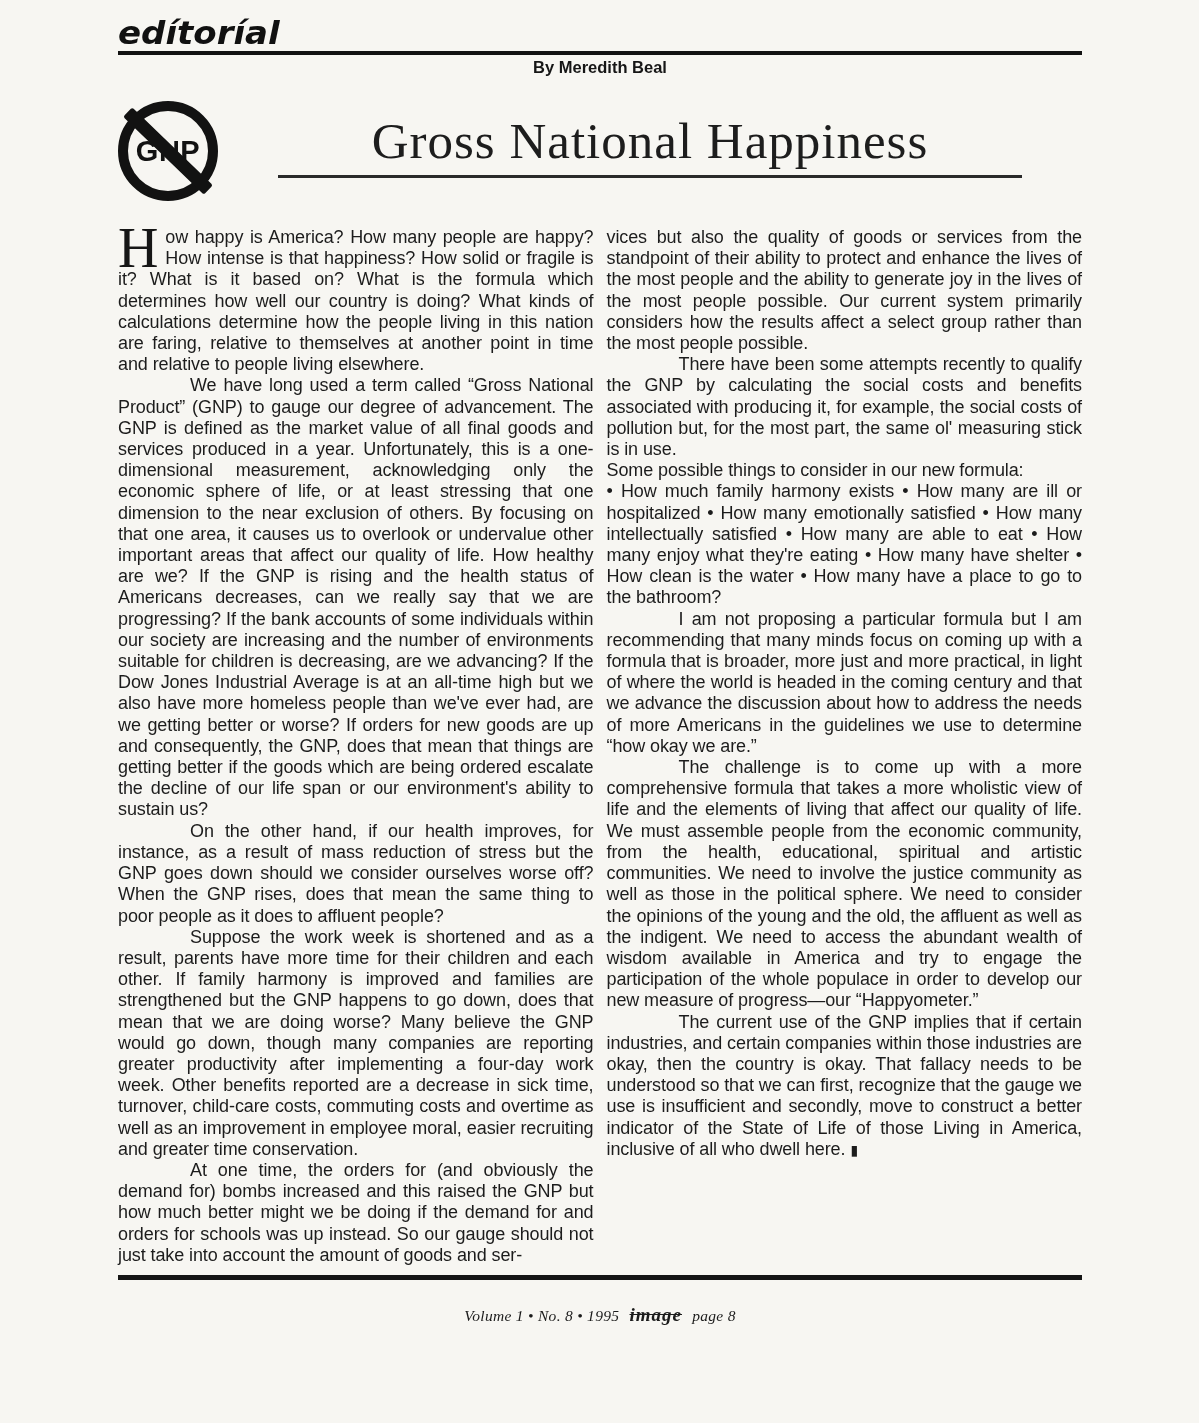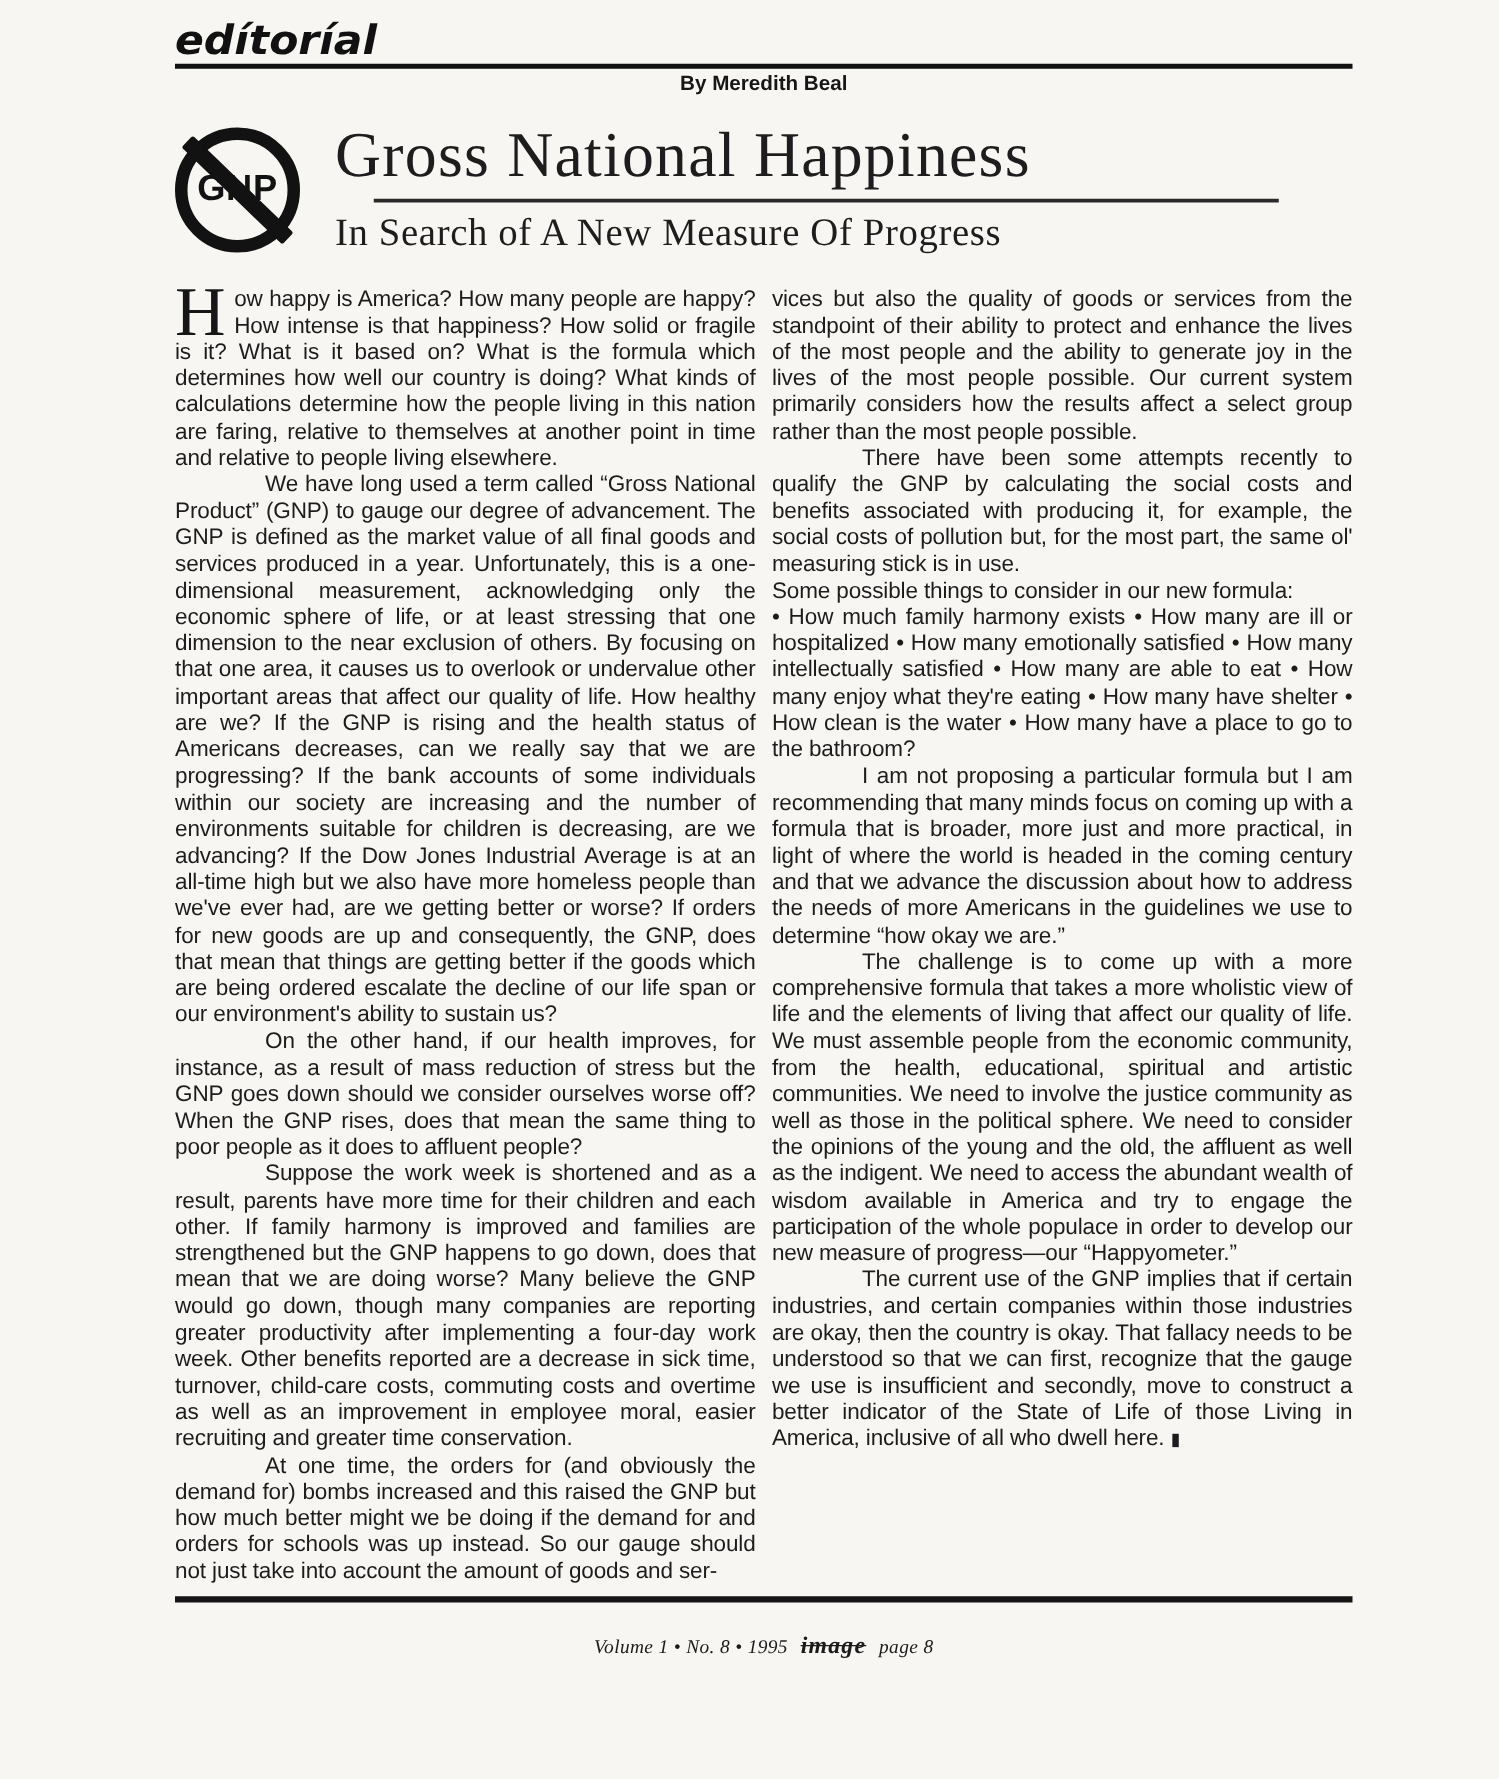--- a/index.html
+++ b/index.html
@@ -4,21 +4,21 @@
 <style>
   * { box-sizing: border-box; }
   html, body { margin: 0; padding: 0; }
   body {
     width: 1199px; height: 1423px;
     background: #f7f6f2;
     color: #1a1a1a;
     font-family: "Liberation Sans", sans-serif;
     overflow: hidden;
   }
-  .page { padding: 16px 117px 0 118px; margin-left: 22px; }
+  .page { padding: 16px 117px 0 118px; }
 
   
   .logotype {
     font-family: "DejaVu Sans", sans-serif;
     font-weight: bold; font-style: italic;
     font-size: 34px; letter-spacing: 0px;
     color: #111; line-height: 1;
     transform: scaleY(0.95);
   }
   .header-rule { border-top: 4px solid #121212; margin-top: 1px; }
@@ -35,21 +35,21 @@
   .badge .badge-text {
     font-weight: bold; font-size: 29px; letter-spacing: 0.5px; color: #121212;
     font-family: "Liberation Sans", sans-serif;
   }
   .badge.gnp { margin-top: 2px; }
   .badge .slash {
     position: absolute; left: 50%; top: 50%;
     width: 112px; height: 13px; background: #121212; border-radius: 2px;
     transform: translate(-50%, -50%) rotate(44deg);
   }
-  .title-block { flex: 1 1 auto; text-align: left; padding: 0 28px; }
+  .title-block { flex: 1 1 auto; text-align: center; padding: 0 28px; }
   .title-block h1 {
     margin: 0; font-family: "Liberation Serif", serif; font-weight: 500;
     font-size: 51px; line-height: 1.05; letter-spacing: 1px; color: #1d1d1d;
   }
   .title-rule { border-top: 3px solid #2a2a2a; width: 92%; margin: 6px auto 7px auto; }
   .title-block h2 {
     margin: 0; font-family: "Liberation Serif", serif; font-weight: 500;
     font-size: 31px; line-height: 1.1; letter-spacing: 0.5px; color: #1d1d1d;
   }
 
@@ -96,21 +96,20 @@
   </header>
 
   <section class="masthead">
     <div class="badge gnp">
       <span class="badge-text">GNP</span>
       <span class="slash"></span>
     </div>
     <div class="title-block">
       <h1>Gross National Happiness</h1>
       <div class="title-rule"></div>
-      <h2>In Search of A New Measure Of Progress</h2>
     </div>
   </section>
 
   <section class="columns">
     <div class="col">
       <p class="para">
         <span class="dropcap">H</span>
         <span>ow happy is America? How many people are happy? How intense is that happiness? How solid or fragile is it? What is it based on? What is the formula which determines how well our country is doing? What kinds of calculations determine how the people living in this nation are faring, relative to themselves at another point in time and relative to people living elsewhere.</span>
       </p>
       <p class="para indent">

